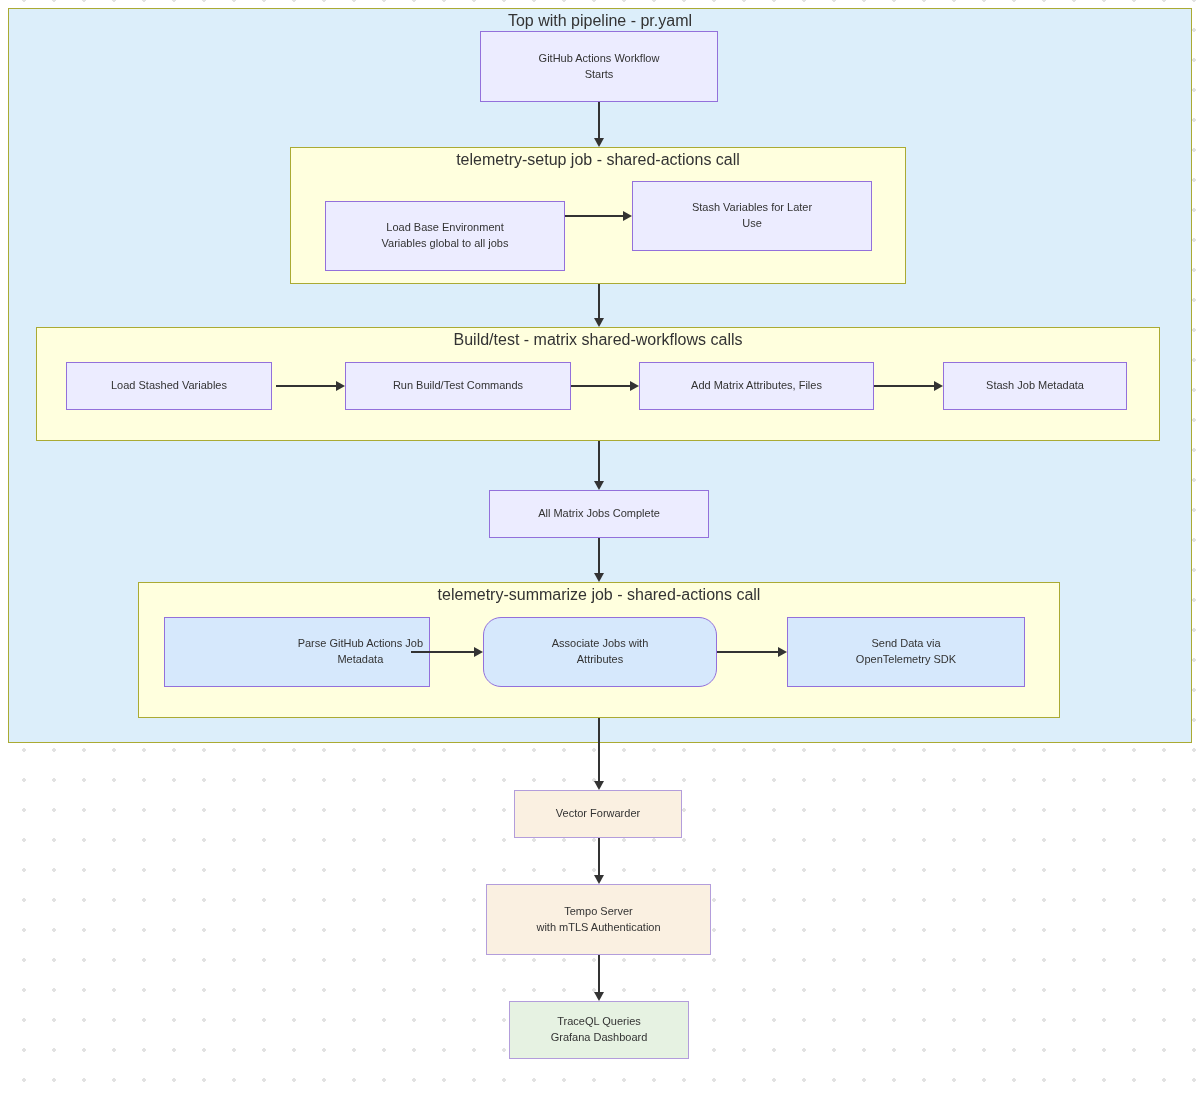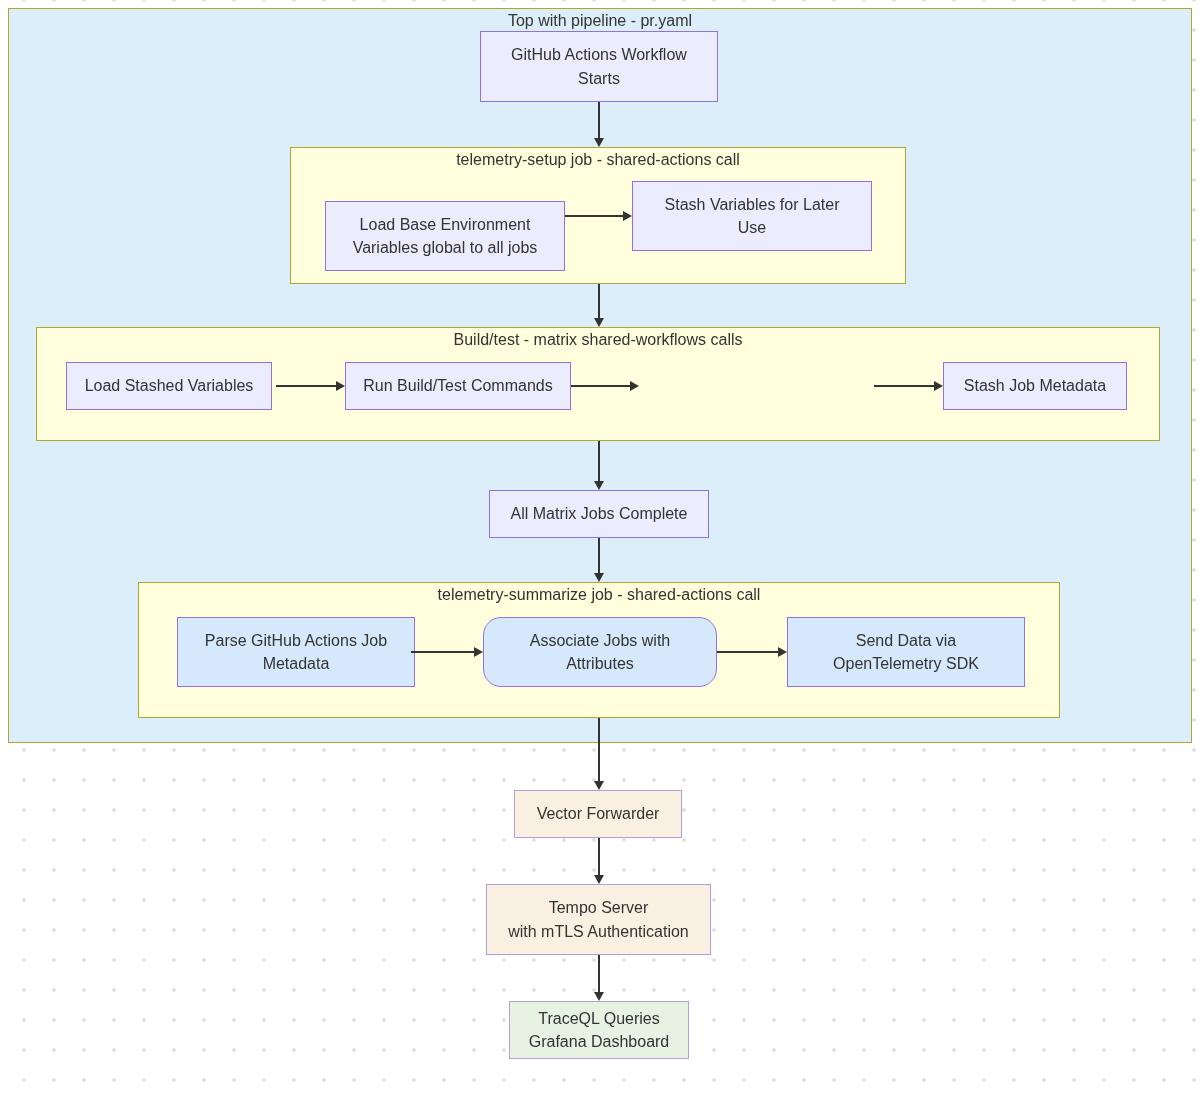--- a/index.html
+++ b/index.html
@@ -54,21 +54,21 @@
     font-size: 16px;
     color: var(--text);
   }
   .node {
     position: absolute;
     box-sizing: border-box;
     display: flex;
     align-items: center;
     justify-content: center;
     text-align: center;
-    font-size: 16px;
+    font-size: 11px;
     line-height: 1.45;
   }
   .node .node-label { white-space: pre-line; padding: 0 6px; }
   .node.lavender { background: var(--node-lavender-fill); border: 1px solid var(--node-lavender-border); }
   .node.blue     { background: var(--node-blue-fill);     border: 1px solid var(--node-blue-border); }
   .node.cream    { background: var(--node-cream-fill);    border: 1px solid var(--node-cream-border); }
   .node.green    { background: var(--node-green-fill);    border: 1px solid var(--node-green-border); }
 
   .edge-v {
     position: absolute;
@@ -140,30 +140,33 @@
   </div>
 
   <div class="node lavender" style="left:66px; top:362px; width:206px; height:48px;">
     <span class="node-label">Load Stashed Variables</span>
   </div>
 
   <div class="node lavender" style="left:345px; top:362px; width:226px; height:48px;">
     <span class="node-label">Run Build/Test Commands</span>
   </div>
 
+  <div class="node lavender" style="left:639px; top:362px; width:235px; height:48px;">
+    <span class="node-label">Add Matrix Attributes, Files</span>
+  </div>
 
   <div class="node lavender" style="left:943px; top:362px; width:184px; height:48px;">
     <span class="node-label">Stash Job Metadata</span>
   </div>
 
   <div class="node lavender" style="left:489px; top:490px; width:220px; height:48px;">
     <span class="node-label">All Matrix Jobs Complete</span>
   </div>
 
-  <div class="node blue" style="left:177px; top:617px; width:238px; height:70px;">
+  <div class="node blue" style="left:164px; top:617px; width:266px; height:70px;justify-content:flex-end;">
     <span class="node-label">Parse GitHub Actions Job
 Metadata</span>
   </div>
 
   <div class="node blue" style="left:483px; top:617px; width:234px; height:70px;border-radius:18px;">
     <span class="node-label">Associate Jobs with
 Attributes</span>
   </div>
 
   <div class="node blue" style="left:787px; top:617px; width:238px; height:70px;">

